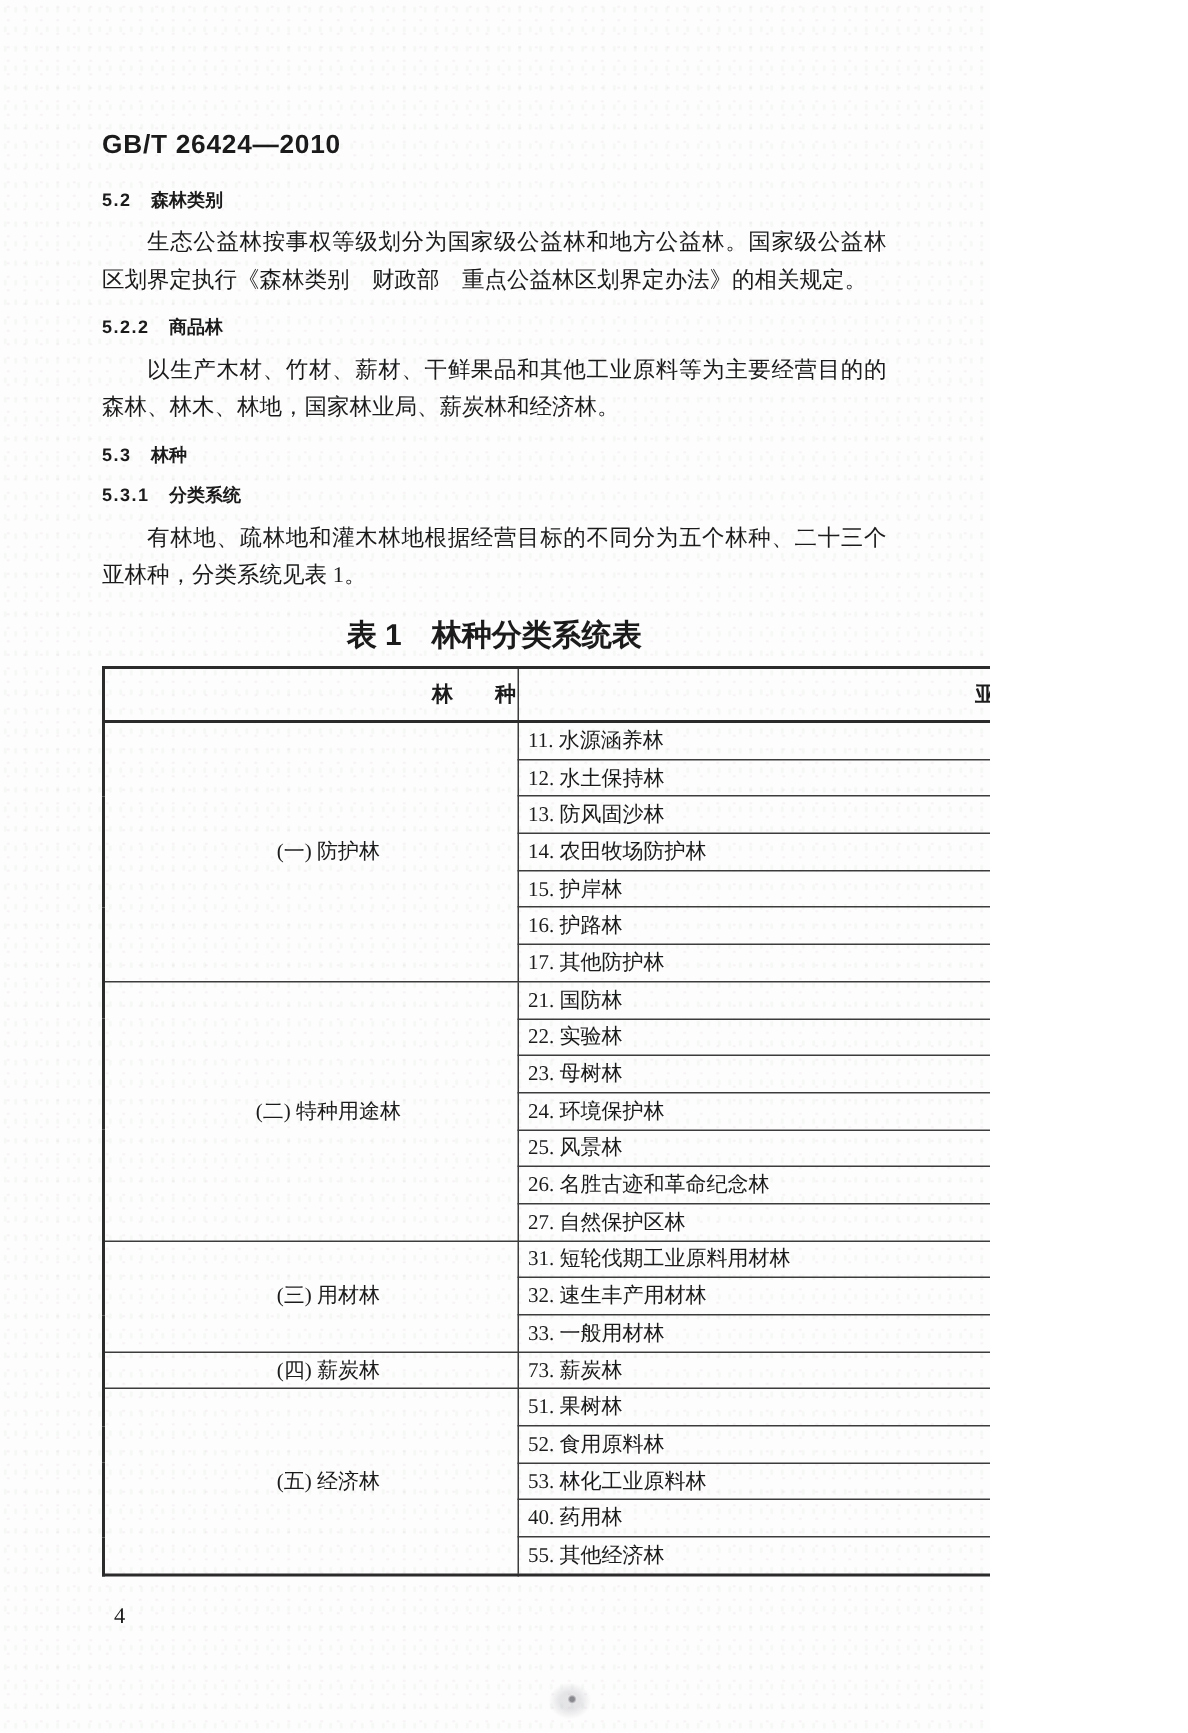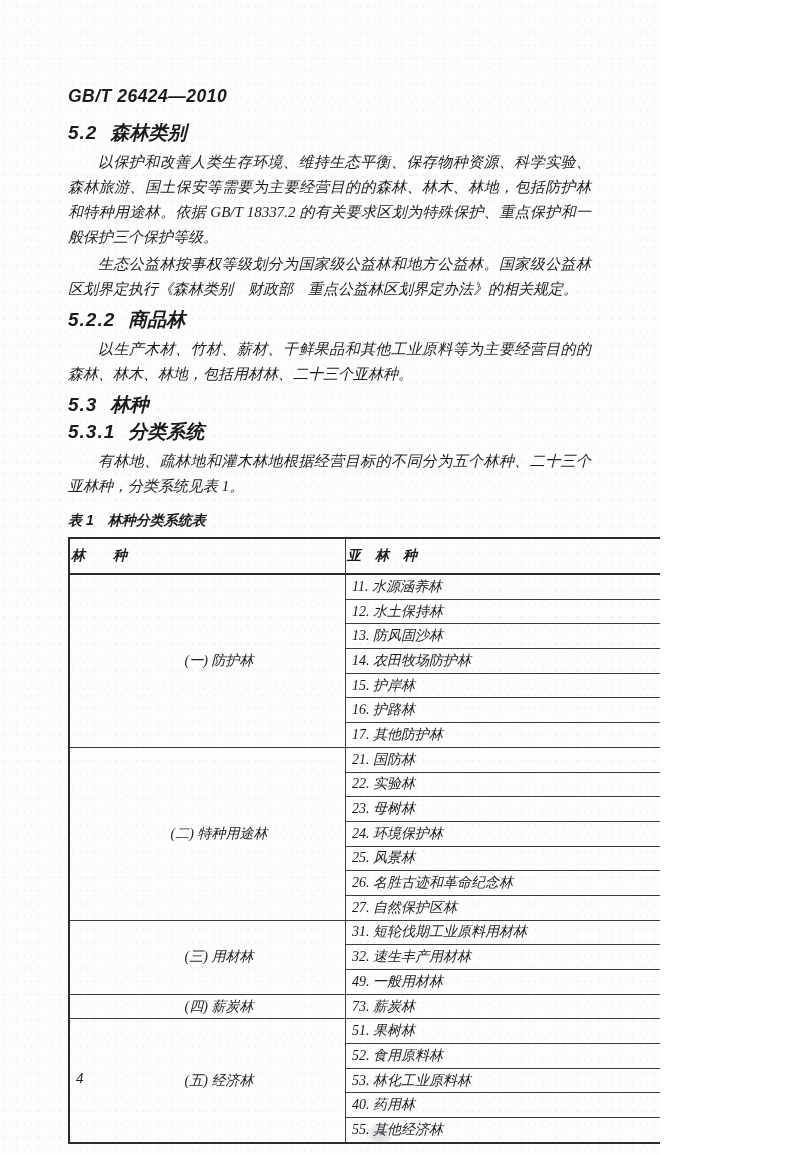--- a/index.html
+++ b/index.html
@@ -11,69 +11,69 @@
   .page{
     position:relative;
     width:660px;height:1155px;
     overflow:hidden;
     background-color:#fdfdfd;
     background-image:
       radial-gradient(rgba(195,150,180,0.10) 1px, transparent 1.2px),
       radial-gradient(rgba(150,190,150,0.08) 1px, transparent 1.2px);
     background-size:11px 9px, 7px 13px;
     color:#1b1b1b;
-    font-style:italic;
   }
   .content{
     padding:86px 69px 0 68px;
   }
   .doc-code{
     font-family:"Liberation Sans", sans-serif;
     font-weight:bold;
     font-size:17.5px;
     letter-spacing:0.5px;
     margin:0 0 17px 0;
   }
   .heading{
     font-family:"Liberation Sans", sans-serif;
     font-weight:bold;
-    font-size:19px;
+    font-size:12px;
     line-height:18px;
     margin:9px 0 8px 0;
   }
   .heading .sec-num{
     margin-right:13px;
     letter-spacing:1px;
   }
   .para{
     font-size:15px;
     line-height:25px;
     text-align:justify;
     text-indent:2em;
     margin:0 0 2px 0;
   }
   .table-caption{
     font-family:"Liberation Sans", sans-serif;
     font-weight:bold;
-    font-size:14px;
+    font-size:20px;
+    text-align:center;
     margin:13px 0 7px 0;
   }
   table.forest-table{
     width:655px;
     border-collapse:collapse;
     border:2px solid #2b2b2b;
     font-size:14px;
     color:#1b1b1b;
   }
   table.forest-table th{
     height:32px;
     font-family:"Liberation Sans", sans-serif;
     font-weight:bold;
     font-size:14px;
-    text-align:left;
+    text-align:right;
     border:1px solid #3c3c3c;
     border-bottom:2px solid #2b2b2b;
   }
   table.forest-table th.col1{ width:250px; }
   td.group-cell{
     width:250px;
     text-align:center;
     vertical-align:middle;
     border:1px solid #3c3c3c;
     font-size:14px;
@@ -103,24 +103,23 @@
 </style>
 </head>
 <body>
 
 <div class="page">
   <div class="content">
     <div class="doc-code">GB/T 26424—2010</div>
 
     <div class="doc-body">
         <div class="heading h2"><span class="sec-num">5.2</span><span class="sec-title">森林类别</span></div>
-        <p class="para">以保护和改善人类生存环境、维持生态平衡、保存物种资源、科学实验、森林旅游、国土保安等需要为主要经营目的的森林、林木、林地，包括防护林和特种用途林。依据 GB/T 18337.2 的有关要求区划为特殊保护、重点保护和一般保护三个保护等级。</p>
         <p class="para">生态公益林按事权等级划分为国家级公益林和地方公益林。国家级公益林区划界定执行《森林类别　财政部　重点公益林区划界定办法》的相关规定。</p>
         <div class="heading h3"><span class="sec-num">5.2.2</span><span class="sec-title">商品林</span></div>
-        <p class="para">以生产木材、竹材、薪材、干鲜果品和其他工业原料等为主要经营目的的森林、林木、林地，包括用材林、二十三个亚林种。</p>
+        <p class="para">以生产木材、竹材、薪材、干鲜果品和其他工业原料等为主要经营目的的森林、林木、林地，国家林业局、薪炭林和经济林。</p>
         <div class="heading h2"><span class="sec-num">5.3</span><span class="sec-title">林种</span></div>
         <div class="heading h3"><span class="sec-num">5.3.1</span><span class="sec-title">分类系统</span></div>
         <p class="para">有林地、疏林地和灌木林地根据经营目标的不同分为五个林种、二十三个亚林种，分类系统见表 1。</p>
       </div>
 
     <div class="table-caption">表 1　林种分类系统表</div>
 
     <table class="forest-table">
       <thead>
         <tr>
@@ -174,21 +173,21 @@
             <td class="item-cell">27. 自然保护区林</td>
           </tr>
           <tr>
             <td class="group-cell" rowspan="3">(三) 用材林</td>
             <td class="item-cell">31. 短轮伐期工业原料用材林</td>
           </tr>
           <tr>
             <td class="item-cell">32. 速生丰产用材林</td>
           </tr>
           <tr>
-            <td class="item-cell">49. 一般用材林</td>
+            <td class="item-cell">33. 一般用材林</td>
           </tr>
           <tr>
             <td class="group-cell" rowspan="1">(四) 薪炭林</td>
             <td class="item-cell">73. 薪炭林</td>
           </tr>
           <tr>
             <td class="group-cell" rowspan="5">(五) 经济林</td>
             <td class="item-cell">51. 果树林</td>
           </tr>
           <tr>

